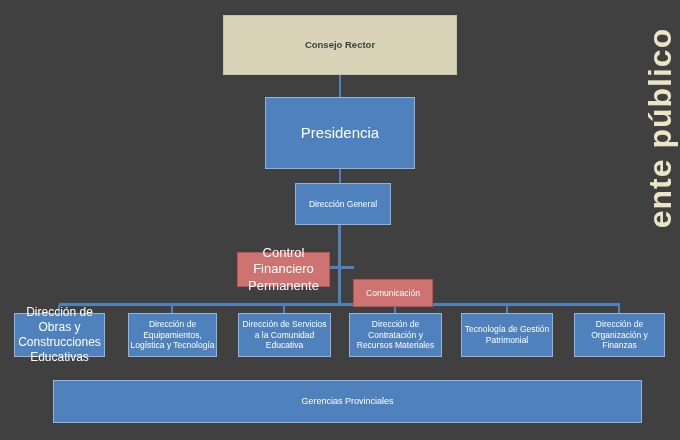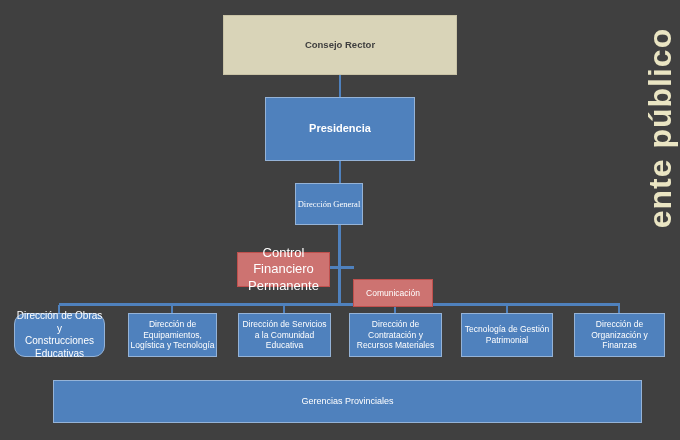--- a/index.html
+++ b/index.html
@@ -34,25 +34,25 @@
   }
   .pink {
     background: #cd7371;
     border: 1px solid #c0504d;
     color: #ffffff;
   }
   .line { position: absolute; background: #4f81bd; }
 
   
   .n-consejo      { left: 223px; top: 15px;  width: 234px; height: 60px; font-size: 9.5px; }
-  .n-presidencia  { left: 265px; top: 97px;  width: 150px; height: 64px; font-size: 11px; font-weight: bold; }
-  .n-dg           { left: 295px; top: 183px; width: 68px;  height: 42px; font-size: 8.5px; font-family: Liberation Serif, serif; }
+  .n-presidencia  { left: 265px; top: 97px;  width: 150px; height: 72px; font-size: 15px; }
+  .n-dg           { left: 295px; top: 183px; width: 96px;  height: 42px; font-size: 8.5px; }
   .n-control      { left: 237px; top: 252px; width: 93px;  height: 35px; font-size: 13px; }
   .n-comunicacion { left: 353px; top: 255px; width: 80px;  height: 28px; font-size: 8.5px; margin-top: 24px; }
-  .n-d1 { left: 14px;  top: 313px; width: 91px; height: 44px; font-size: 10px; border-radius: 11px; }
+  .n-d1 { left: 14px;  top: 313px; width: 91px; height: 44px; font-size: 12px; }
   .n-d2 { left: 128px; top: 313px; width: 89px; height: 44px; font-size: 8.5px; }
   .n-d3 { left: 238px; top: 313px; width: 93px; height: 44px; font-size: 8.5px; }
   .n-d4 { left: 349px; top: 313px; width: 93px; height: 44px; font-size: 8.5px; }
   .n-d5 { left: 461px; top: 313px; width: 92px; height: 44px; font-size: 8.5px; }
   .n-d6 { left: 574px; top: 313px; width: 91px; height: 44px; font-size: 8.5px; }
   .n-gerencias    { left: 53px; top: 380px; width: 589px; height: 43px; font-size: 9px; }
 
   
   .c-root-pres { left: 339px; top: 75px;  width: 2px; height: 23px; }
   .c-pres-dg   { left: 339px; top: 160px; width: 2px; height: 24px; }

